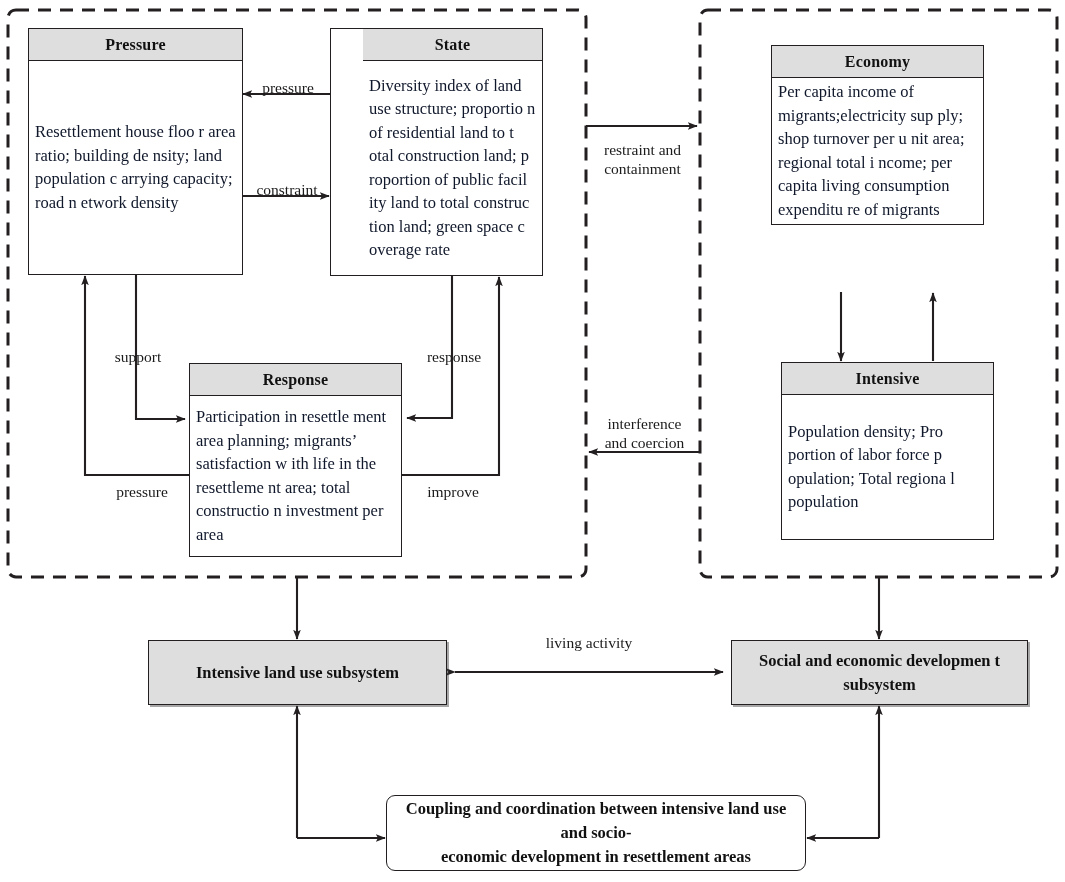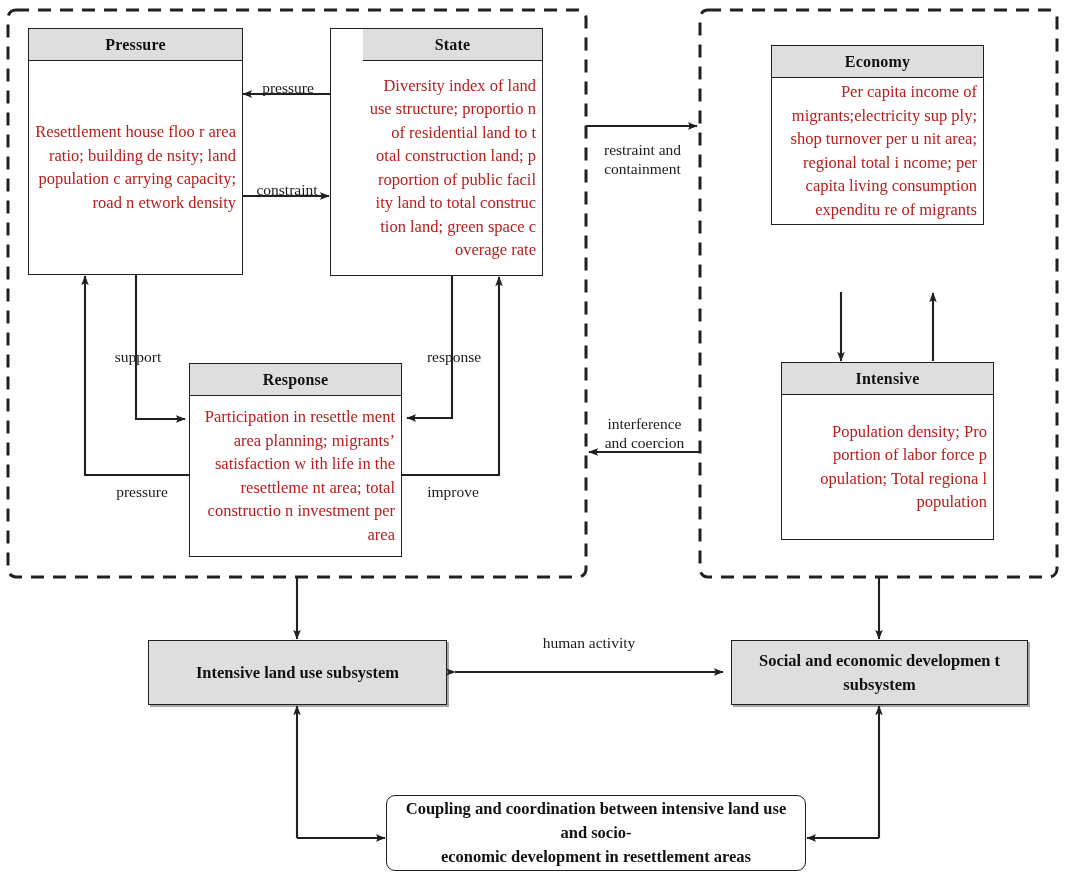--- a/index.html
+++ b/index.html
@@ -6,21 +6,21 @@
   body{font-family:"Liberation Serif","DejaVu Serif",serif;}
   #stage{position:relative;width:1065px;height:882px;overflow:hidden;background:#fff;}
   #svg-layer{position:absolute;left:0;top:0;width:1065px;height:882px;}
 
   .box{position:absolute;box-sizing:border-box;border:1.6px solid #231f20;background:#ffffff;}
   .box .hdr{
     box-sizing:border-box;width:100%;background:#dedede;border-bottom:1.6px solid #231f20;
     text-align:center;font-weight:bold;color:#111;letter-spacing:.2px;
   }
   .box .bdy{
-    box-sizing:border-box;text-align:right;color:#b91c1c;
+    box-sizing:border-box;text-align:left;color:#0f172a;
     display:flex;align-items:center;justify-content:center;padding:4px 6px;
   }
   .box .bdy span{display:block;width:100%;}
 
   
   .pbox .hdr{font-size:16px;line-height:19px;padding:6px 0;}
   .pbox .bdy{font-size:16.5px;line-height:23.5px;}
 
   
   .sbox{
@@ -148,15 +148,15 @@
   <div class="alabel" style="left:418px;top:347px;width:72px;">response</div>
 
   <div class="alabel" style="left:420px;top:482px;width:66px;">improve</div>
 
   <div class="alabel" style="left:590px;top:140px;width:105px;">restraint and
 containment</div>
 
   <div class="alabel" style="left:592px;top:414px;width:105px;">interference
 and coercion</div>
 
-  <div class="alabel" style="left:509px;top:633px;width:160px;">human activity</div>
+  <div class="alabel" style="left:509px;top:633px;width:160px;">living activity</div>
 
 </div>
 
 </body></html>

